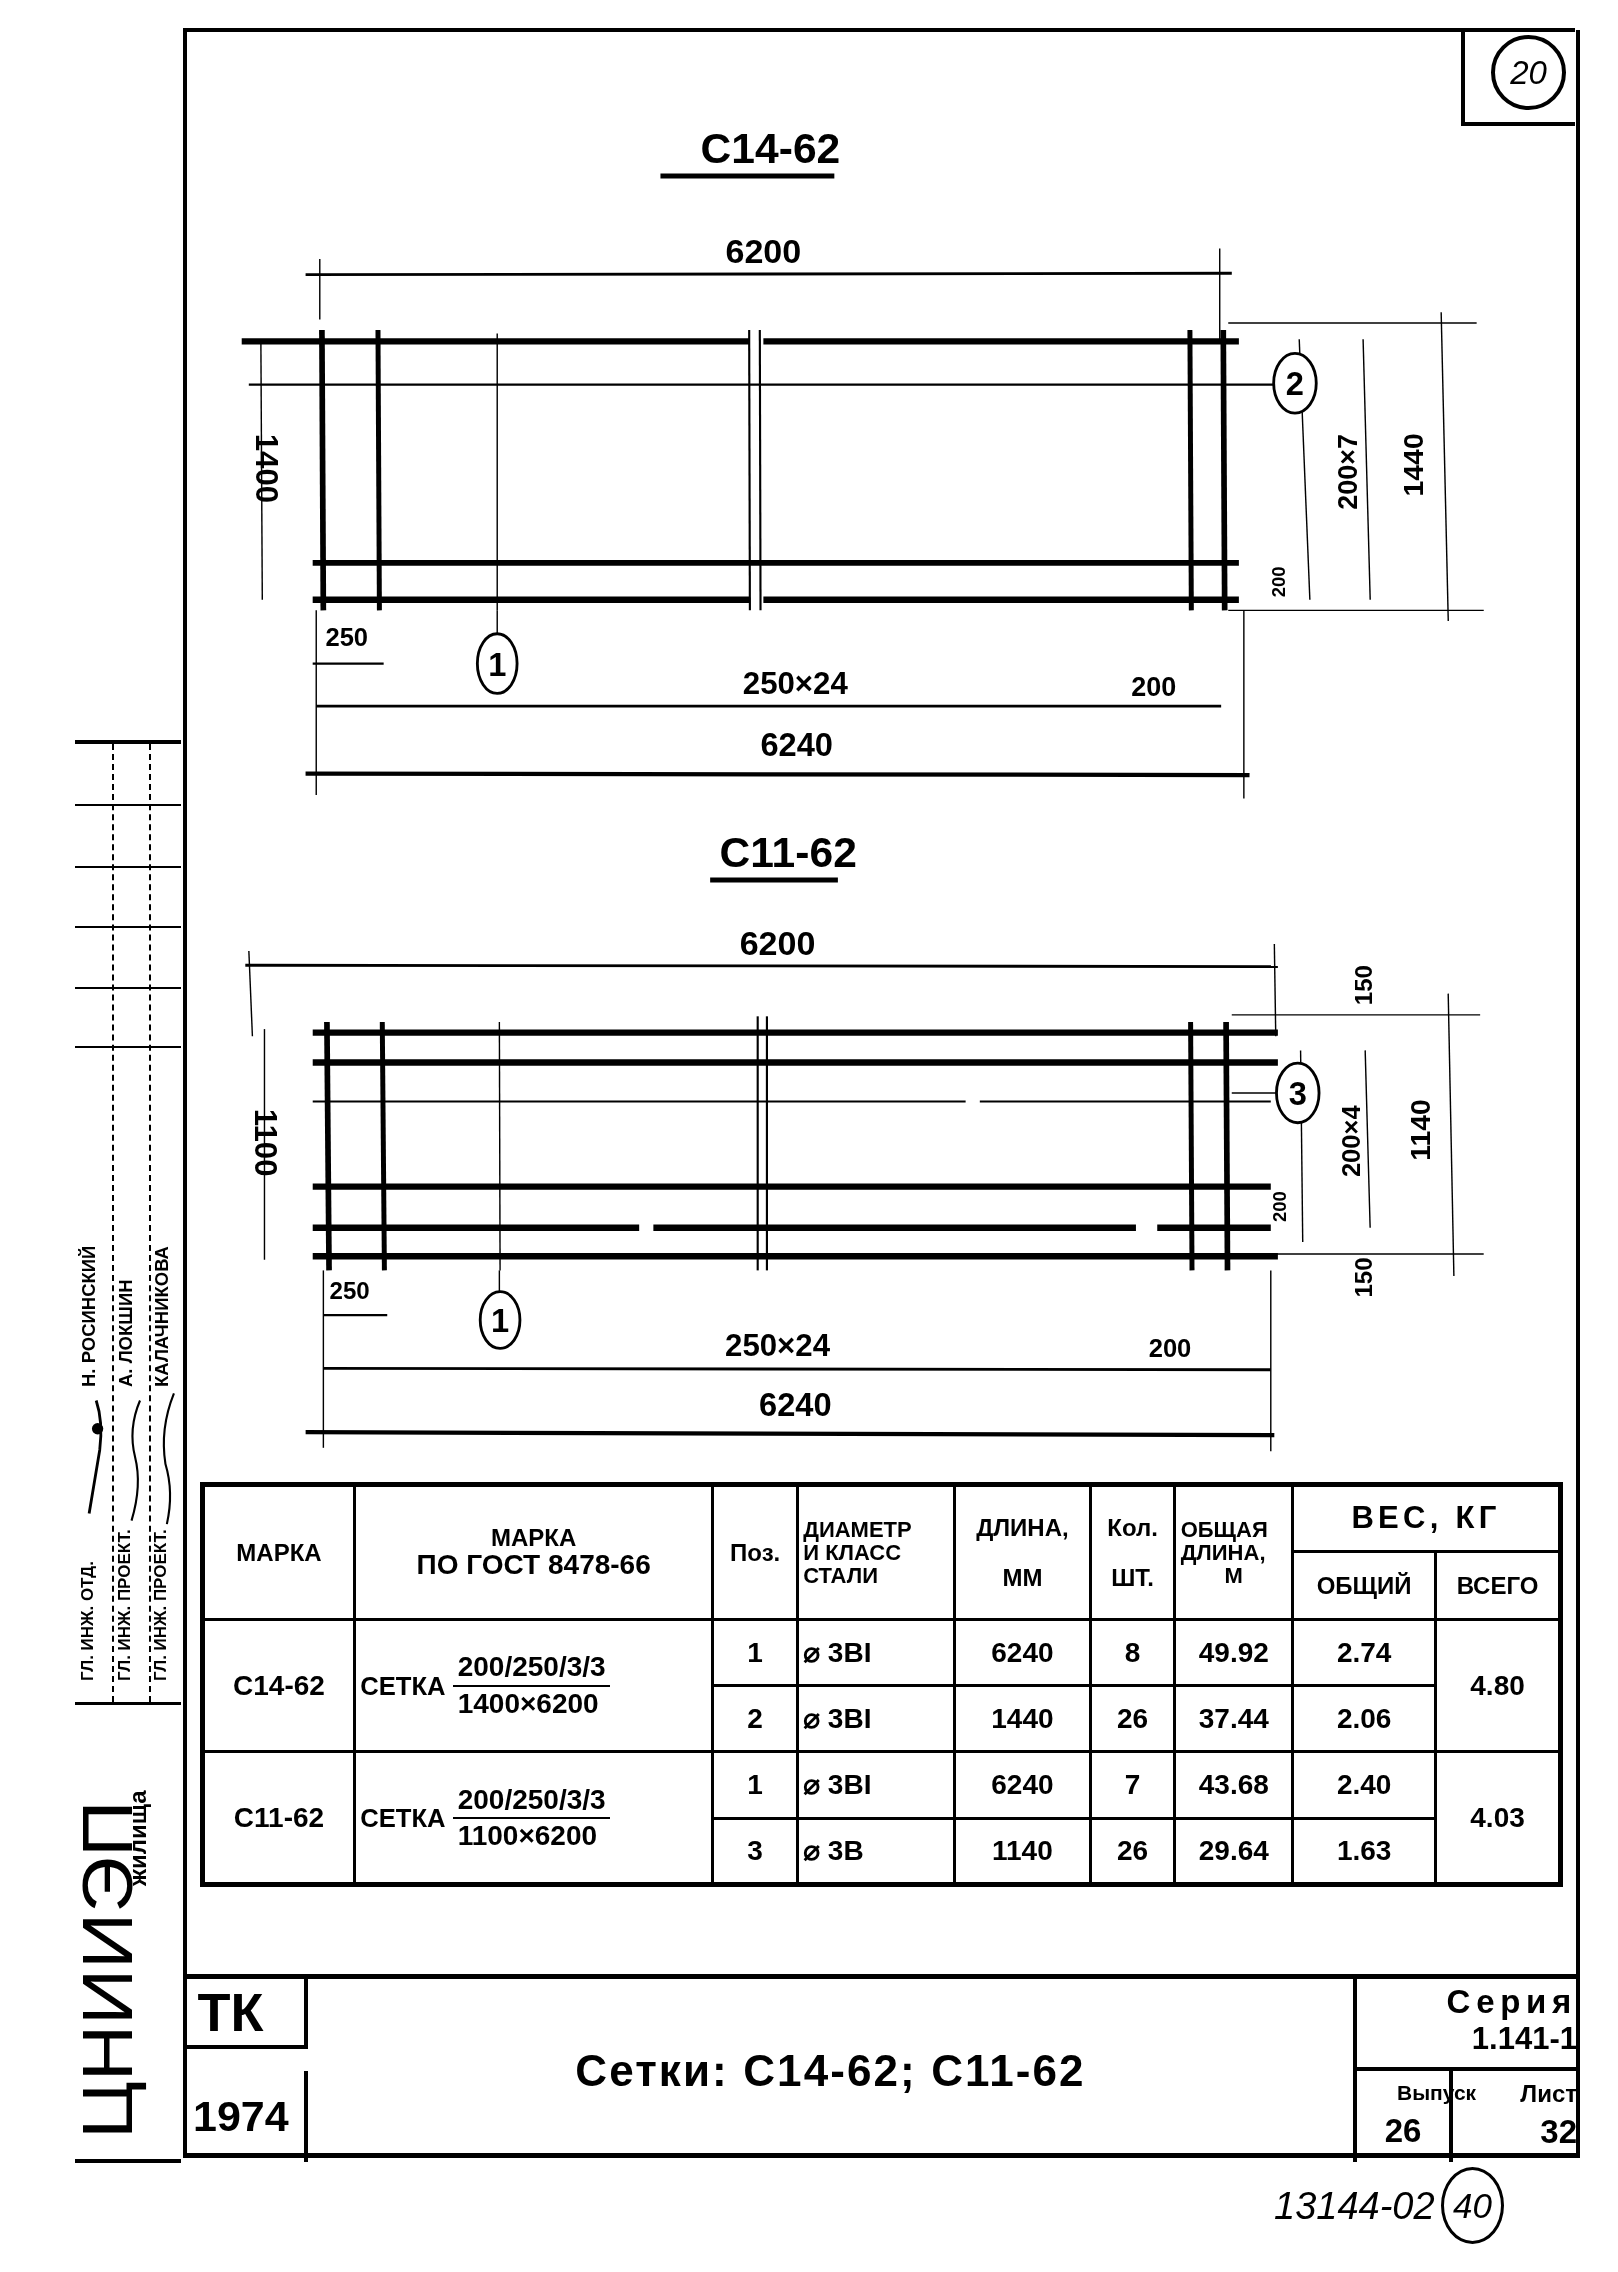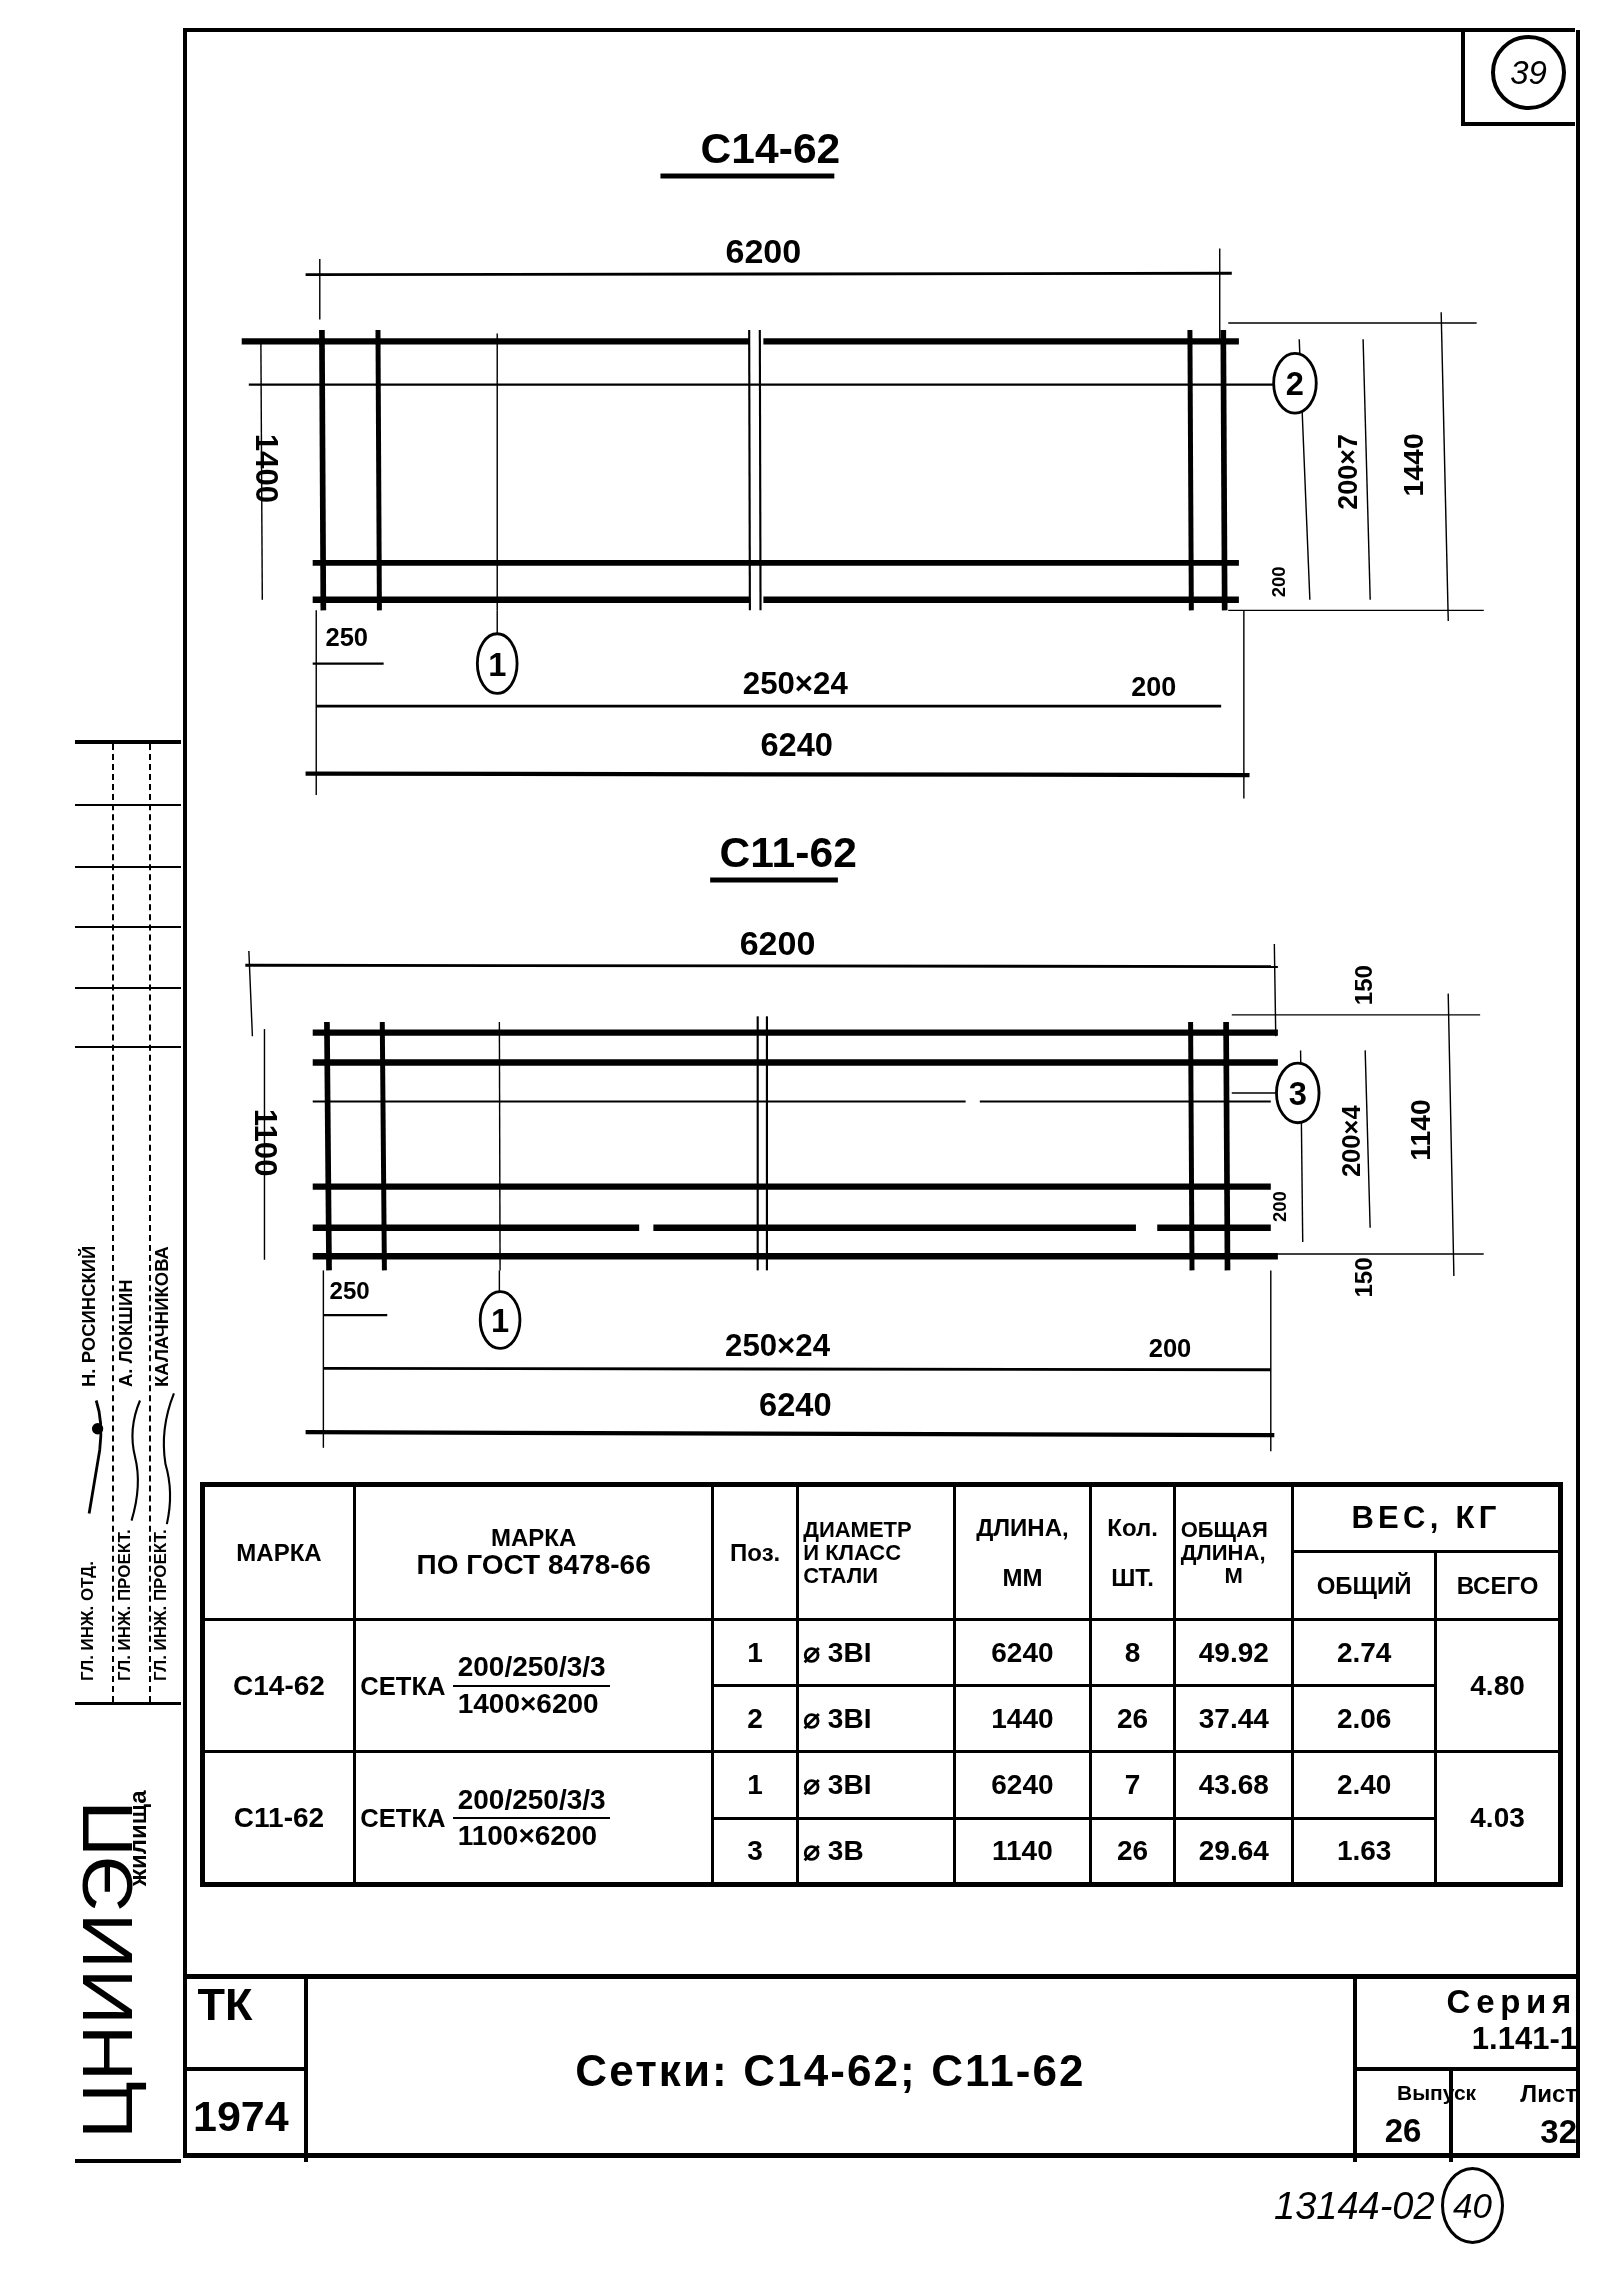--- a/index.html
+++ b/index.html
@@ -23,21 +23,21 @@
   .stamp-side{position:absolute;left:62px;top:740px;width:122px;height:1419px;}
   .vert{writing-mode:vertical-rl;transform:rotate(180deg);}
 </style>
 </head>
 <body>
 
 <div class="frame"></div>
 <div class="abs" style="left:183px;top:28px;width:1282px;height:4.3px;background:#000;"></div>
 <div class="pagebox"></div>
 <div class="pagecircle">
-    <span>39</span>
+    <span>20</span>
   </div>
 
 <svg class="abs" style="left:0;top:0" width="1619" height="802" viewBox="0 0 2280 1130">
   <text x="1085" y="230" font-size="60" text-anchor="middle">С14-62</text>
   <line x1="930" y1="248" x2="1175" y2="248" stroke="#000" stroke-width="7"></line>
 
   <line x1="430" y1="387" x2="1735" y2="385" stroke="#000" stroke-width="4"></line>
   <line x1="450" y1="365" x2="450" y2="450" stroke="#000" stroke-width="2"></line>
   <line x1="1718" y1="350" x2="1718" y2="480" stroke="#000" stroke-width="2"></line>
   <text x="1075" y="370" font-size="48" text-anchor="middle">6200</text>
@@ -209,21 +209,21 @@
     <td style="text-align:left">⌀ 3В</td>
     <td>1140</td>
     <td>26</td>
     <td>29.64</td>
     <td>1.63</td>
   </tr>
 </tbody>
   </table>
 
 <div class="tb">
-  <div class="cell" style="left:0;top:0;width:122px;height:92px;border-bottom:4.3px solid #000;font-size:45px;display:flex;align-items:flex-start;padding-left:11.4px;">
+  <div class="cell" style="left:0;top:0;width:122px;height:70px;border-bottom:4.3px solid #000;font-size:54px;display:flex;align-items:center;padding-left:11.4px;">
       <span>ТК</span>
     </div>
   <div class="cell" style="left:0;top:92px;width:122px;height:91px;font-size:43px;display:flex;align-items:center;padding-left:7px;">
       <span>1974</span>
     </div>
   <div class="cell" style="left:122px;top:0;width:1049px;height:183px;font-size:44px;display:flex;align-items:center;justify-content:center;letter-spacing:2.1px;">
       <span>Сетки: С14-62; С11-62</span>
     </div>
   <div class="abs" style="left:1171px;top:0;width:220px;height:92px;border-bottom:4.3px solid #000;text-align:right;font-weight:bold;box-sizing:border-box;">
     <div style="font-size:33px;letter-spacing:5.7px;margin-top:4.3px;">Серия</div>

